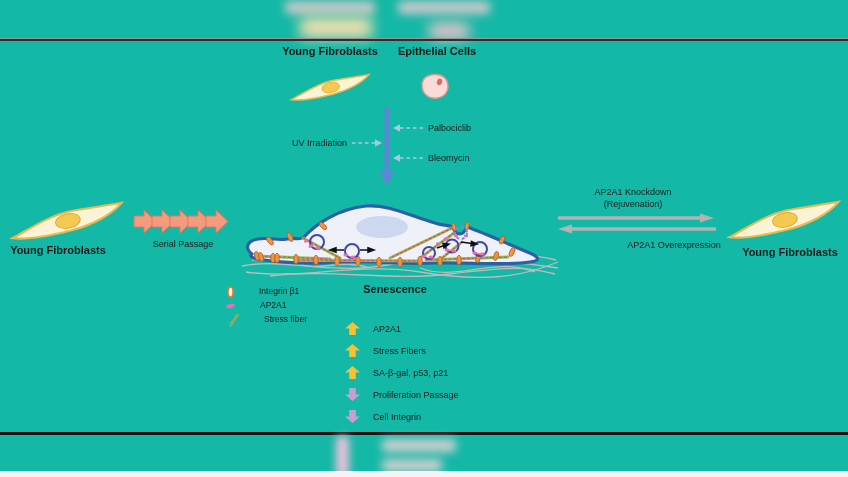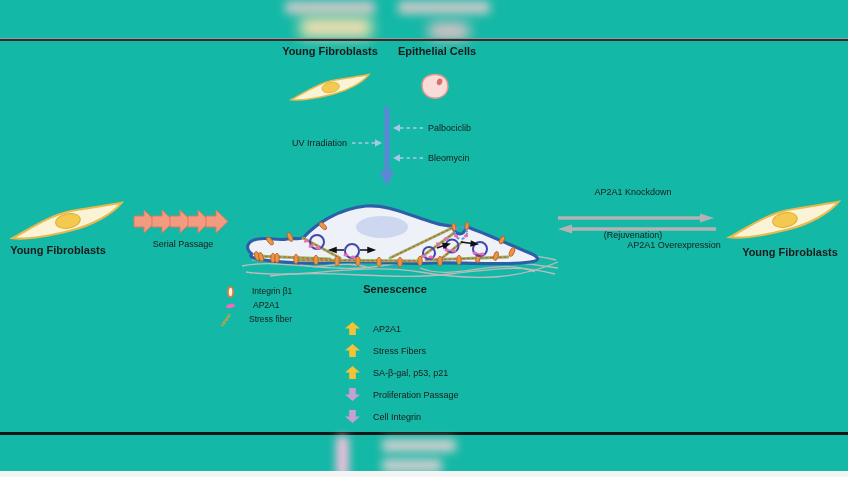--- a/index.html
+++ b/index.html
@@ -6,21 +6,21 @@
   .canvas{position:relative;width:848px;height:477px;background:#14b8a6;overflow:hidden;
           font-family:"Liberation Sans",sans-serif;color:#1a1a1a;}
   .abs{position:absolute;}
   .lbl{position:absolute;white-space:nowrap;line-height:1.15;}
   .lbl.bold{font-weight:bold;font-size:11px;}
   .lbl.small{font-size:9px;text-align:right;}
   .lbl.tiny{font-size:8.5px;}
   .cx{transform:translateX(-50%);}
   .blur{position:absolute;border-radius:4px;}
   .hline{position:absolute;left:0;width:848px;}
-  .legend-row{position:absolute;display:flex;align-items:center;gap:17px;height:13px;}
+  .legend-row{position:absolute;display:flex;align-items:center;gap:24px;height:13px;}
   .chg-row{display:flex;align-items:center;gap:13px;height:13px;margin-bottom:9px;}
   .chg-label{font-size:9px;white-space:nowrap;}
 </style>
 </head>
 <body>
 
 <div class="canvas">
 
   <div class="blur" style="left:285px;top:1px;width:90px;height:13px;background:#c9c9c9;filter:blur(5px);"></div>
   <div class="blur" style="left:398px;top:1px;width:92px;height:13px;background:#c9c9c9;filter:blur(5px);"></div>
@@ -199,21 +199,21 @@
         <ellipse cx="4.5" cy="6" rx="2.6" ry="5" fill="#fdf2e6" stroke="#e0793a" stroke-width="1.7"></ellipse>
       </svg>
     <span class="lbl tiny" style="position:static;">Integrin β1</span>
   </div>
   <div class="legend-row" style="left:225px;top:299px;">
     <svg width="11" height="8" viewBox="0 0 11 8">
         <ellipse cx="5.5" cy="4" rx="4.4" ry="2.1" transform="rotate(-12 5.5 4)" fill="#f06ab8"></ellipse>
       </svg>
     <span class="lbl tiny" style="position:static;">AP2A1</span>
   </div>
-  <div class="legend-row" style="left:220px;top:313px;text-align:right;">
+  <div class="legend-row" style="left:228px;top:313px;text-align:right;">
     <svg width="12" height="14" viewBox="0 0 12 14">
         <line x1="2.5" y1="12" x2="9.5" y2="2" stroke="#94b55e" stroke-width="2.6" stroke-linecap="round"></line>
         <line x1="2.5" y1="12" x2="9.5" y2="2" stroke="#cf5940" stroke-width="1" stroke-dasharray="1.6,2"></line>
       </svg>
     <span class="lbl tiny" style="position:static;">Stress fiber</span>
   </div>
 
   <div class="abs" style="left:345px;top:322px;">
     <div class="chg-row">
       <svg width="15" height="13" viewBox="0 0 15 13">
@@ -241,21 +241,21 @@
     </div>
     <div class="chg-row">
       <svg width="15" height="13" viewBox="0 0 15 13">
           <path d="M7.5,13 L0,6.5 H4.2 V0 H10.8 V6.5 H15 Z" fill="#c6a0d0"></path>
         </svg>
       <span class="chg-label">Cell Integrin</span>
     </div>
   </div>
 
   <span class="lbl small cx" style="left:633px;top:187px;">AP2A1 Knockdown</span>
-  <span class="lbl small cx" style="left:633px;top:199px;margin-top:31px;">(Rejuvenation)</span>
+  <span class="lbl small cx" style="left:633px;top:199px;">(Rejuvenation)</span>
 
   <svg class="abs" style="left:552px;top:210px;" width="170" height="26" viewBox="0 0 170 26">
     <line x1="6" y1="8" x2="148" y2="8" stroke="#b3b3b3" stroke-width="3.5"></line>
     <polygon points="148,3.5 162,8 148,12.5" fill="#b3b3b3"></polygon>
     <line x1="164" y1="19" x2="20" y2="19" stroke="#b3b3b3" stroke-width="3.5"></line>
     <polygon points="20,14.5 6,19 20,23.5" fill="#b3b3b3"></polygon>
   </svg>
 
   <span class="lbl small cx" style="left:638px;top:240px;margin-left:36px;">AP2A1 Overexpression</span>
 

